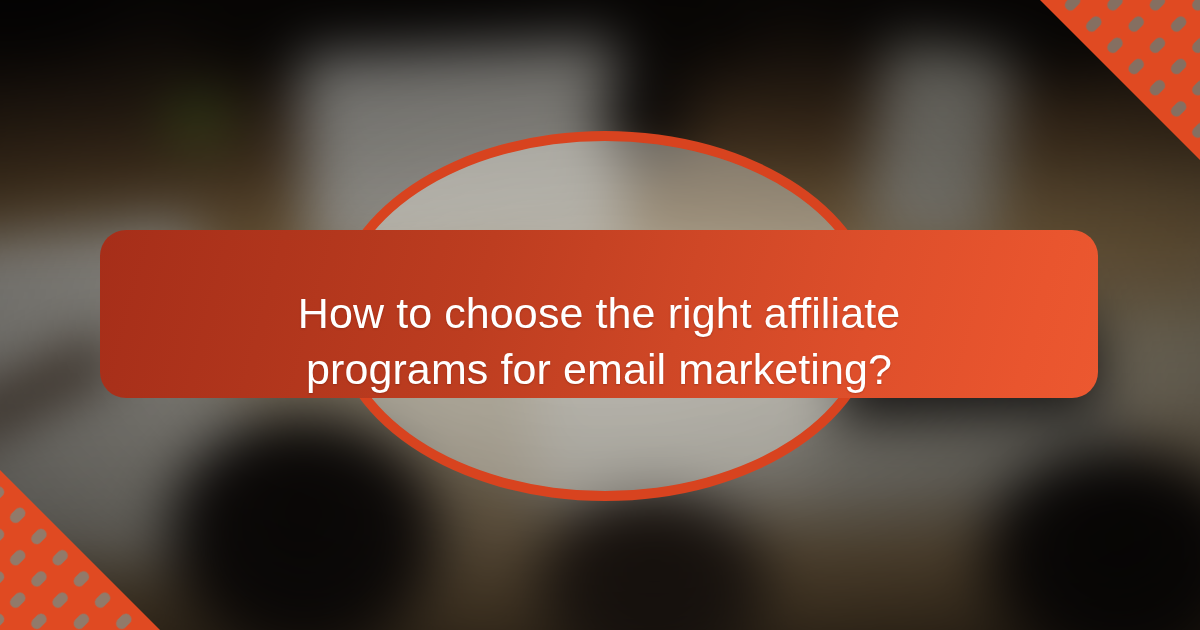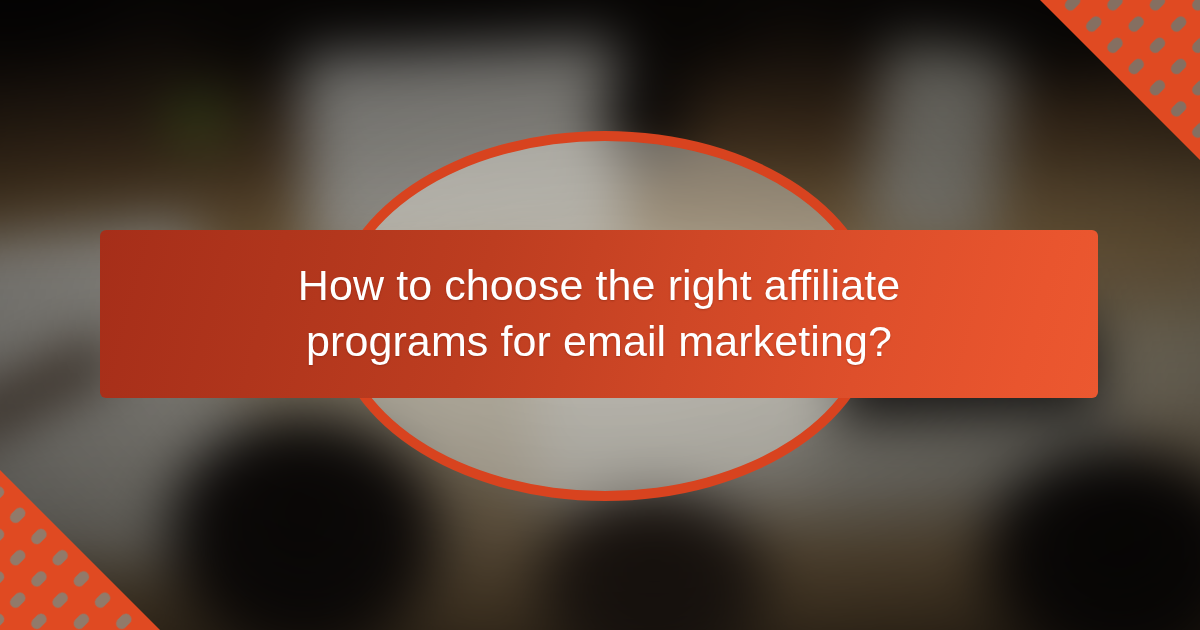--- a/index.html
+++ b/index.html
@@ -166,26 +166,26 @@
     width:230px; height:160px;
   }
   .corner.tr { right:0; top:0; }
   .corner.bl { left:0; bottom:0; }
 
   
   .card {
     position:absolute;
     left:100px; top:230px;
     width:998px; height:168px;
-    border-radius:6px;
+    border-radius:26px;
     background:linear-gradient(105deg,
       #a62e19 0%, #b0351c 18%, #bd3d20 38%,
       #cf4726 58%, #de4f2b 76%, #e9552e 92%, #ec5830 100%);
     display:flex;
-    align-items:center;
+    align-items:flex-end;
     justify-content:center;
     padding:0 56px;
   }
   .headline {
     color:#ffffff;
     font-family:"Liberation Sans", sans-serif;
     font-size:43px;
     font-weight:400;
     line-height:1.30;
     text-align:center;

